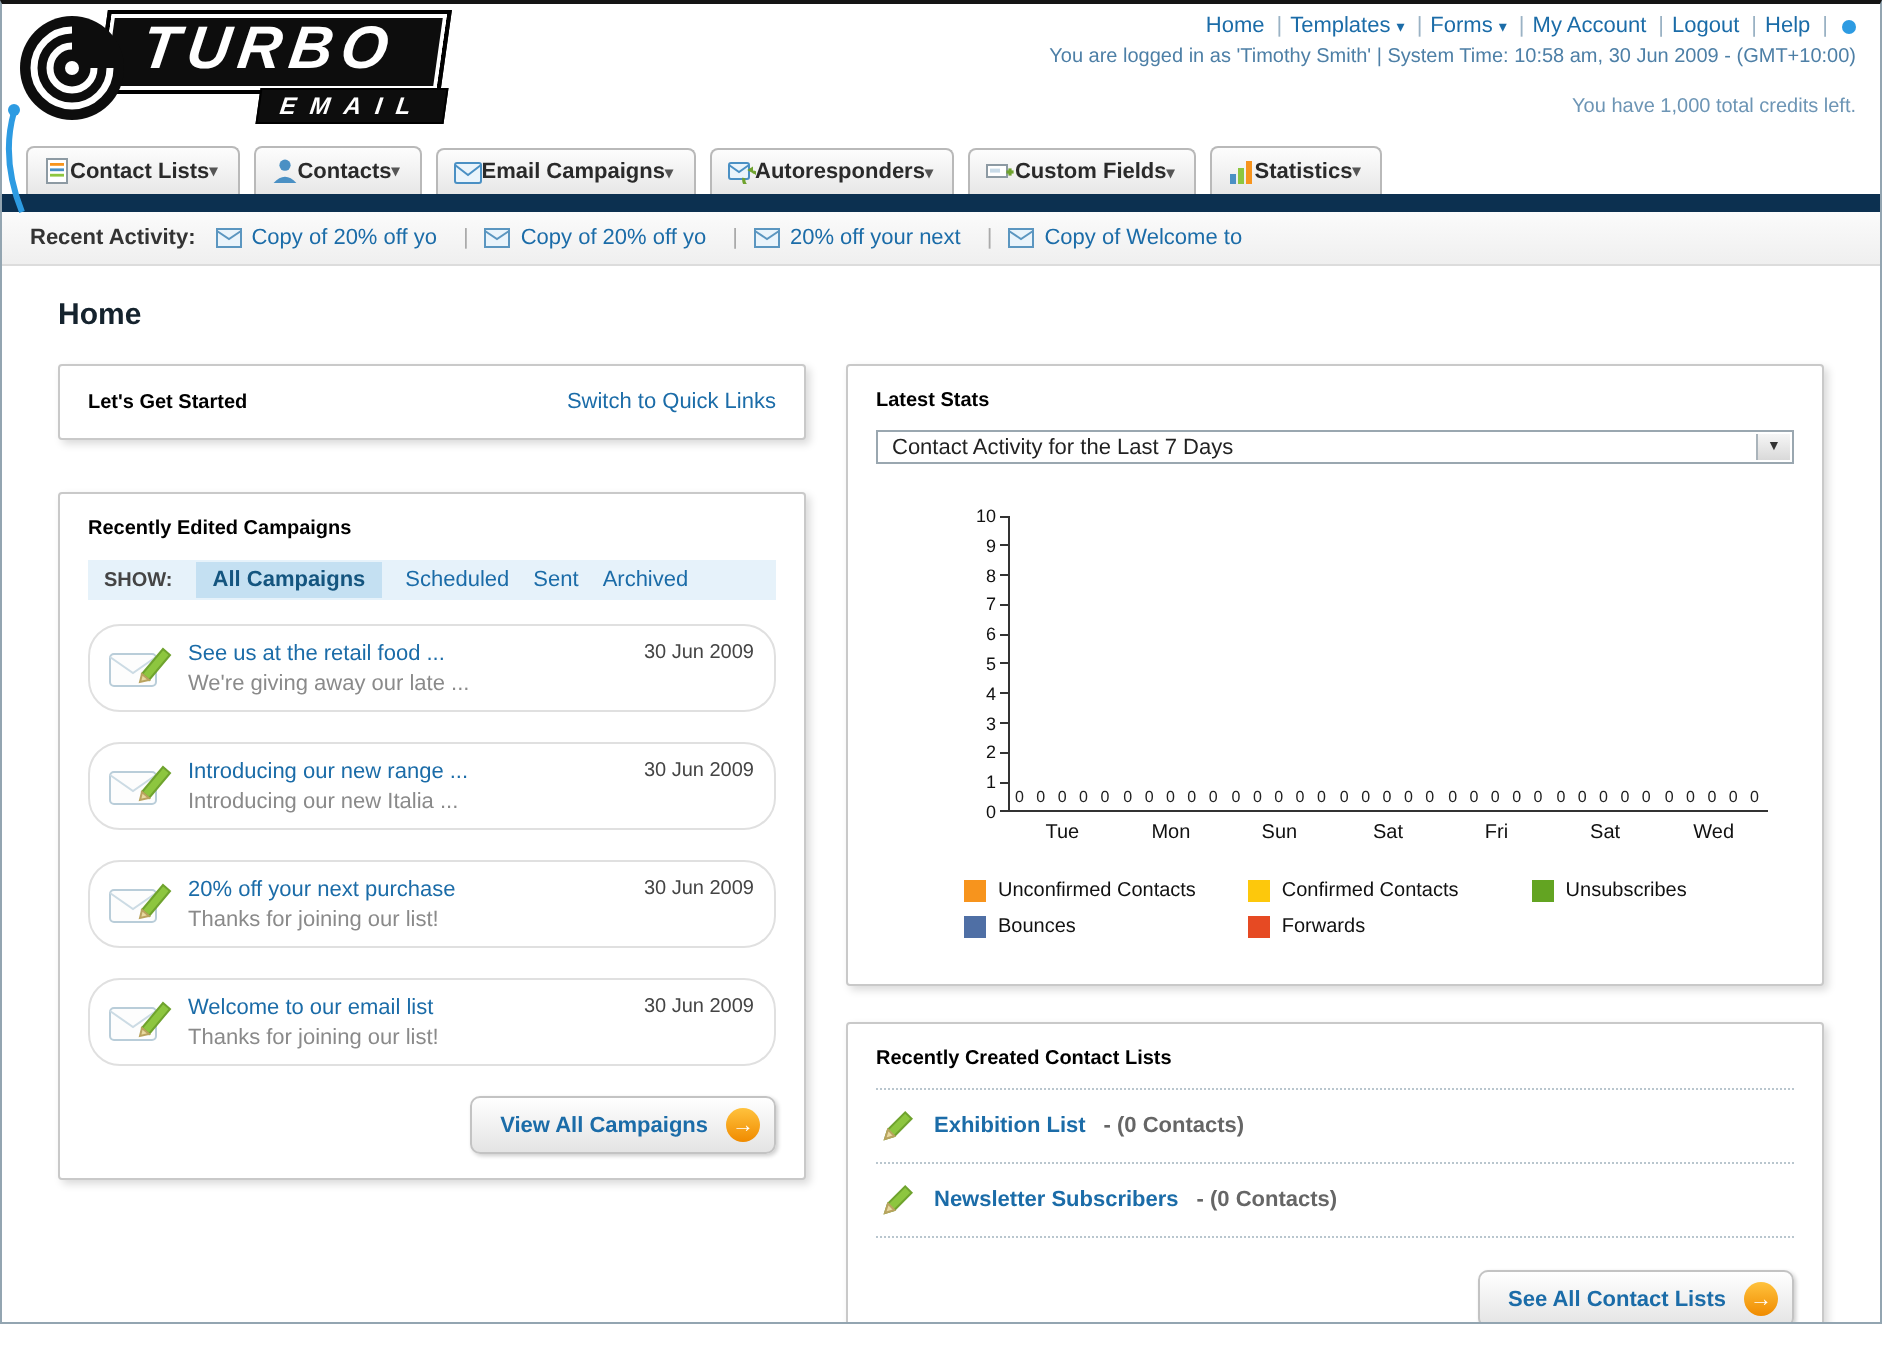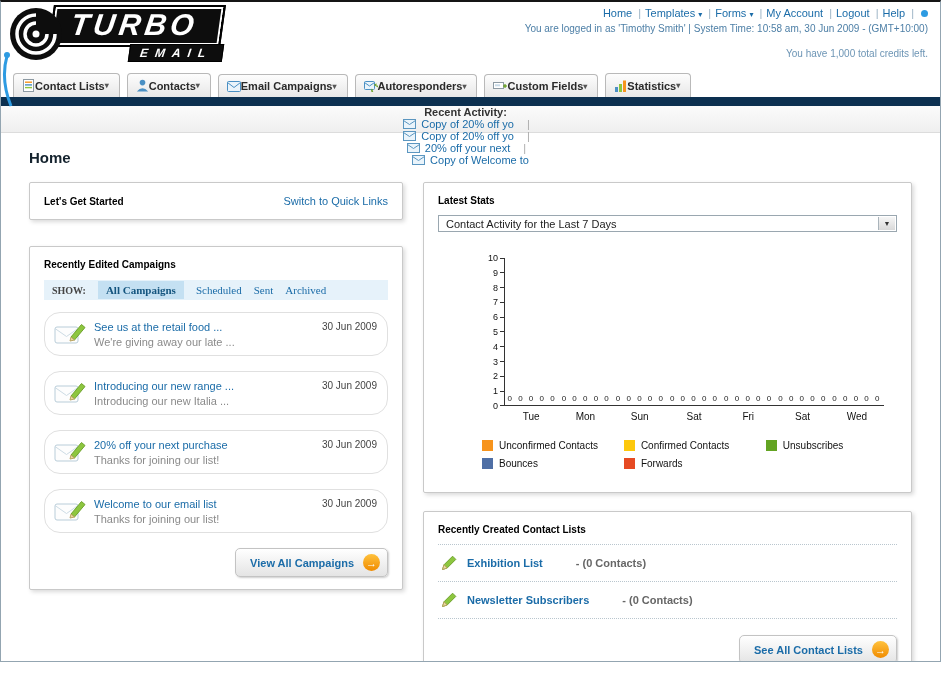--- a/index.html
+++ b/index.html
@@ -24,21 +24,21 @@
   .login-info { font-size:10px; color:#4d7fa6; margin-top:4px; }
   .credits { font-size:10px; color:#6d95b5; margin-top:14px; }
 
   
   .navbar { display:flex; align-items:flex-end; gap:7px; padding:6px 12px 0 12px; height:33px; }
   .tab { display:flex; align-items:center; gap:0; padding:5px 10px 5px 8px; background:linear-gradient(#fdfdfd,#e7e7e7); border:1px solid #b9b9b9; border-bottom:none; border-radius:4px 4px 0 0; font-size:11px; font-weight:bold; color:#2a2a2a; cursor:pointer; white-space:nowrap; }
   .tab .tab-arrow { font-size:8px; color:#555; }
   .navbar-bar { height:9px; background:#0c3050; }
 
   
-  .activity { height:27px; background:linear-gradient(#fbfbfb,#efefef); border-bottom:1px solid #dcdcdc; display:flex; align-items:center; padding:0 14px; font-size:11px;flex-direction:column; }
+  .activity { height:27px; background:linear-gradient(#fbfbfb,#efefef); border-bottom:1px solid #dcdcdc; display:flex; align-items:center; padding:0 14px; font-size:11px; }
   .activity-label { font-weight:bold; color:#333; margin-right:10px; }
   .activity-item { display:flex; align-items:center; gap:5px; color:#1b6ca8; cursor:pointer; }
   .activity-item:not(:last-child)::after { content:"|"; color:#aaa; margin:0 8px; }
 
   
   .content { padding:12px 28px 0 28px; }
   .page-title { font-size:15px; font-weight:bold; color:#15232e; margin:4px 0 16px 0; }
   .columns { display:flex; gap:20px; align-items:flex-start; }
   .left-col { width:374px; }
   .right-col { width:489px; }
@@ -47,21 +47,21 @@
   .panel-title { font-size:10px; font-weight:bold; color:#000000; }
 
   
   .gs-panel { margin-bottom:26px; }
   .gs-head { display:flex; justify-content:space-between; align-items:center; }
   .gs-link { font-size:11px; color:#1b6ca8; cursor:pointer; text-decoration:none; }
   .gs-buttons { display:flex; gap:16px; margin-top:12px; }
   .gs-btn { flex:1; display:flex; align-items:center; justify-content:center; gap:8px; height:34px; background:linear-gradient(#f8fcfe,#d9ecf8); border:1px solid #b2d2e7; border-radius:5px; box-shadow:0 0 0 3px #eef6fb; font-size:12px; font-weight:bold; color:#1b6ca8; cursor:pointer; }
 
   
-  .camp-filters { background:#e6f2fa; display:flex; align-items:center; gap:12px; padding:4px 8px; margin:10px 0 12px 0; font-size:11px;font-family:Liberation Serif, serif; }
+  .camp-filters { background:#e6f2fa; display:flex; align-items:center; gap:12px; padding:4px 8px; margin:10px 0 12px 0; font-size:11px; }
   .show-label { font-size:10px; font-weight:bold; color:#444; }
   .camp-filter { color:#1b6ca8; cursor:pointer; }
   .camp-filter.active { background:#c4e0f2; color:#14557f; font-weight:bold; padding:3px 8px; margin:-3px 0; }
   .camp-row { border:1px solid #e0e0e0; border-radius:16px; display:flex; align-items:flex-start; gap:8px; padding:7px 9px; margin-bottom:15px; position:relative; min-height:44px; background:#fff; cursor:pointer; }
   .camp-text { padding-top:1px; }
   .camp-title { font-size:11px; color:#1b6ca8; }
   .camp-sub { font-size:11px; color:#8a8a8a; margin-top:3px; }
   .camp-date { position:absolute; right:10px; top:8px; font-size:10px; color:#444; }
   .view-all-row { display:flex; justify-content:flex-end; margin-top:4px; }
   .pill-btn { display:inline-flex; align-items:center; gap:9px; padding:5px 7px 5px 14px; background:linear-gradient(#ffffff,#e4e4e4); border:1px solid #c3c3c3; border-radius:5px; box-shadow:1px 1px 2px rgba(0,0,0,0.2); font-size:11px; font-weight:bold; color:#1b6ca8; cursor:pointer; }
@@ -84,21 +84,21 @@
   .xlab { flex:1; text-align:center; font-size:10px; color:#111; padding-top:5px; }
   .legend { display:flex; flex-wrap:wrap; width:430px; margin:18px 0 4px 44px; }
   .legitem { width:33%; display:flex; align-items:center; gap:6px; margin-bottom:7px; }
   .sw { width:11px; height:11px; display:inline-block; flex:0 0 11px; }
   .legname { font-size:10px; color:#111; white-space:nowrap; }
 
   
   .cl-title { padding-bottom:9px; border-bottom:1px dotted #b9c6ce; }
   .cl-item { display:flex; align-items:center; gap:9px; padding:9px 2px; border-bottom:1px dotted #b9c6ce; font-size:11px; cursor:pointer;font-weight:bold; }
   .cl-link { color:#1b6ca8; }
-  .cl-suffix { color:#666;margin-left:24px; }
+  .cl-suffix { color:#666; }
   .seeall-row { display:flex; justify-content:flex-end; margin-top:16px; }
 </style>
 </head>
 <body>
 
 <div class="page">
 
   <div class="header">
     <div class="logo">
       <svg class="swoosh" width="54" height="54" viewBox="0 0 54 54">

